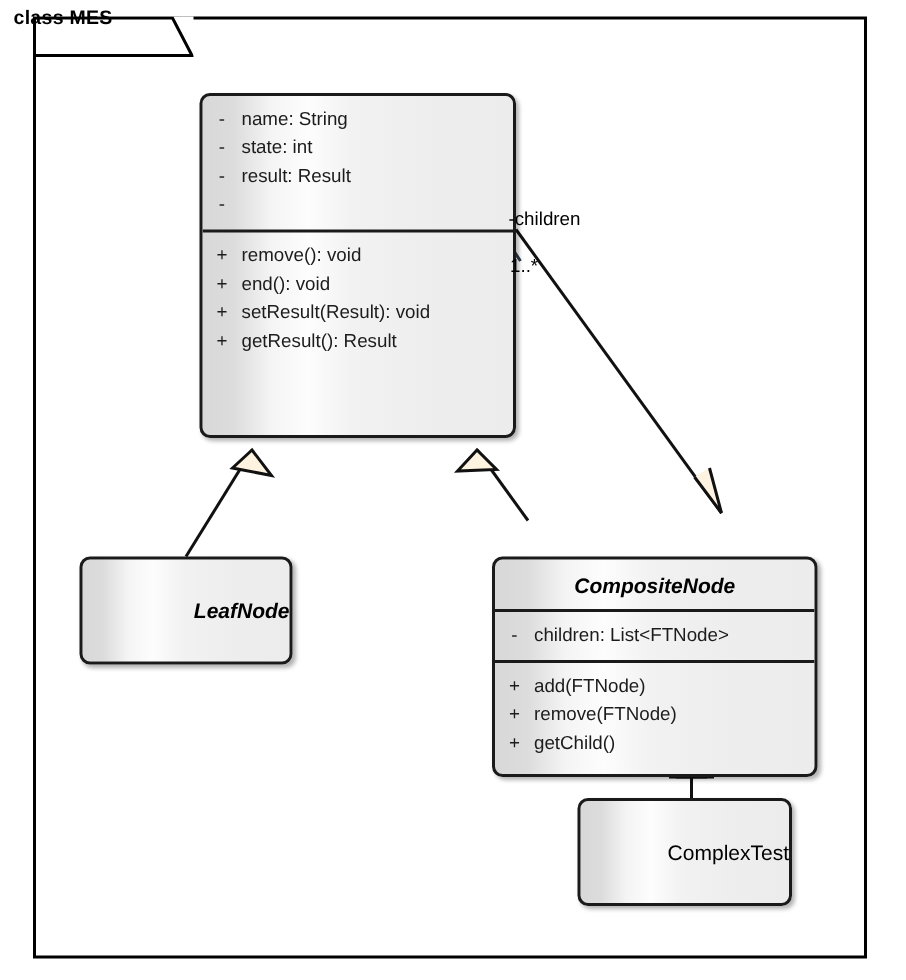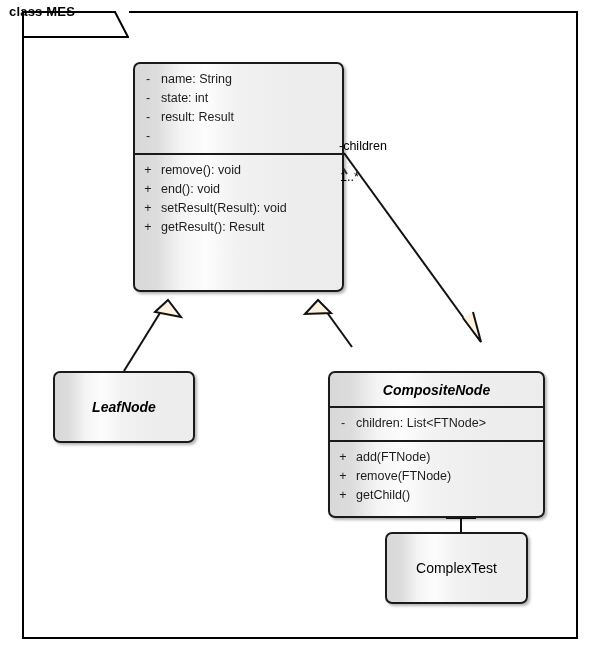--- a/index.html
+++ b/index.html
@@ -131,21 +131,21 @@
     font-size: 12.5px;
   }
   .member-sig {
     flex: 1 1 auto;
   }
 
   
   .simple-box {
     display: flex;
     align-items: center;
-    justify-content: center;
+    justify-content: flex-end;
   }
   .simple-box .class-title {
     padding: 0;
   }
 
   
   #class-node {
     left: 133px;
     top: 62px;
     width: 211px;

